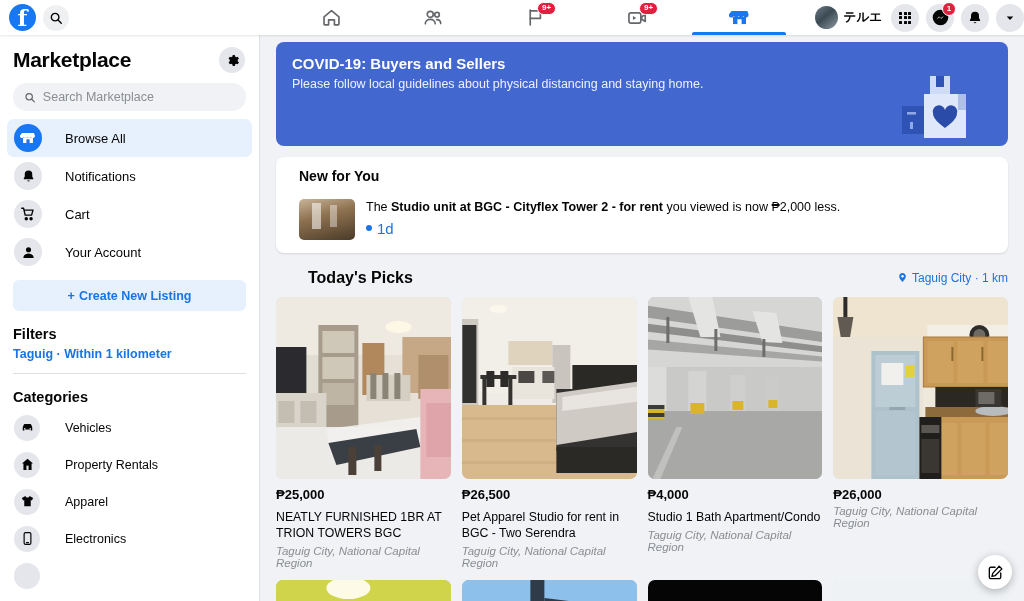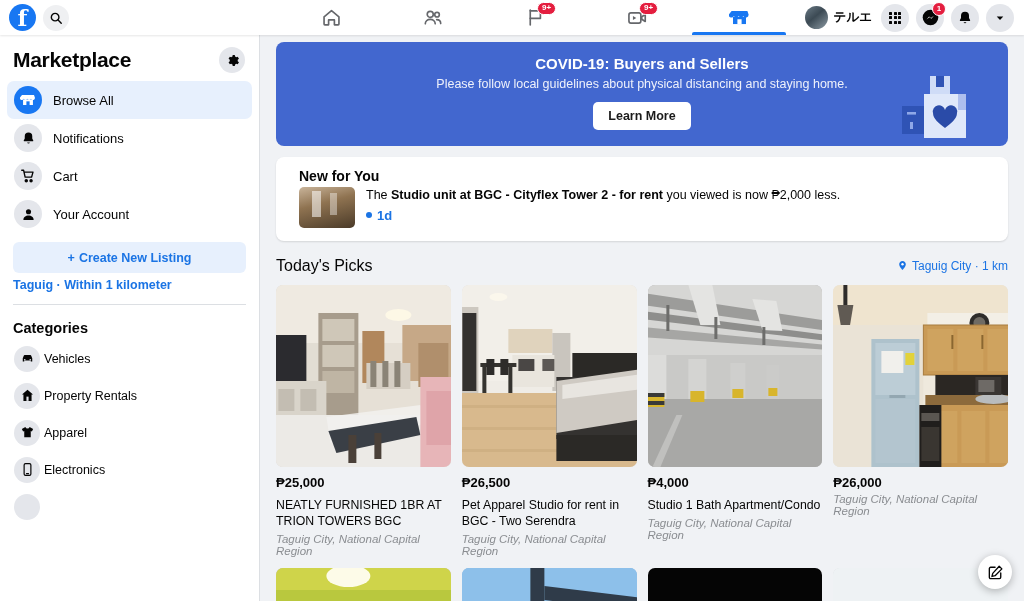--- a/index.html
+++ b/index.html
@@ -55,21 +55,21 @@
   }
   .badge {
     position: absolute; top: 2px; left: 50%; margin-left: 2px;
     background: #e41e3f; color: #fff;
     font-size: 8px; font-weight: bold;
     border-radius: 8px; padding: 1px 4px;
     line-height: 1.1; border: 1.5px solid #fff;
   }
   .tb-right {
     width: 234px; display: flex; align-items: center;
-    justify-content: flex-end; gap: 7px; padding-right: 10px;
+    justify-content: flex-end; gap: 7px; 
   }
   .profchip { display: flex; align-items: center; gap: 6px; margin-right: 2px; }
   .avatar {
     width: 23px; height: 23px; border-radius: 50%;
     background: linear-gradient(140deg,#6b7b86 0%,#3c4a54 45%,#8c9aa3 100%);
     flex: none;
   }
   .profname { font-size: 12.5px; font-weight: 600; color: #050505; }
   .circbtn {
     width: 28px; height: 28px; border-radius: 50%;
@@ -115,21 +115,21 @@
   }
   .side-search input {
     border: 0; outline: 0; background: transparent;
     font-family: "Liberation Sans", sans-serif;
     font-size: 12.5px; color: #65676b; width: 100%;
   }
   .side-search input::placeholder { color: #8a8d91; }
 
   .navlist { margin-top: 8px; padding: 0 7px; }
   .navrow {
-    display: flex; align-items: center; gap: 11px;
+    display: flex; align-items: center; gap: 23px;
     height: 38px; border-radius: 7px; padding: 0 7px;
     cursor: pointer;
   }
   .navrow.active { background: #e7f0fd; }
   .nav-ico {
     width: 28px; height: 28px; border-radius: 50%;
     background: #e4e6eb;
     display: flex; align-items: center; justify-content: center;
     flex: none;
   }
@@ -147,21 +147,21 @@
 
   .sec-head { font-size: 14.5px; font-weight: bold; padding: 15px 13px 0 13px; }
   .filter-line {
     padding: 5px 13px 0 13px;
     font-size: 12.5px; font-weight: bold; color: #1b74e4; cursor: pointer;
   }
   .divider { height: 1px; background: #dcdfe3; margin: 12px 13px 0 13px; }
 
   .catlist { padding: 4px 7px 0 7px; }
   .catrow {
-    display: flex; align-items: center; gap: 4px;
+    display: flex; align-items: center; gap: 25px;
     height: 37px; border-radius: 7px; padding: 0 7px; cursor: pointer;
   }
   .cat-ico {
     width: 26px; height: 26px; border-radius: 50%;
     background: #e4e6eb;
     display: flex; align-items: center; justify-content: center; flex: none;
   }
   .catlabel { font-size: 12.5px; color: #050505; }
 
   
@@ -171,65 +171,64 @@
     overflow: hidden;
     background: #f0f2f5;
     padding: 0 16px;
   }
   .covid {
     margin-top: 7px;
     height: 104px; border-radius: 8px;
     background: #4267cf;
     position: relative; overflow: hidden;
     padding: 13px 16px;
-    text-align: center;
   }
   .covid-t { color: #fff; font-size: 15px; font-weight: bold; }
   .covid-s { color: #eef1fb; font-size: 12.5px; margin-top: 5px; }
   .learn {
     margin-top: 11px; display: inline-flex;
     align-items: center; justify-content: center;
     background: #fff; color: #1a1a1a;
     font-size: 12.5px; font-weight: bold;
     border-radius: 5px; padding: 7px 15px; cursor: pointer;
   }
   .covid-art { position: absolute; right: 22px; bottom: 8px; width: 84px; height: 62px; }
 
   .card {
     margin-top: 11px;
     background: #fff; border-radius: 8px;
     box-shadow: 0 1px 2px rgba(0,0,0,.12);
     padding: 11px 13px 13px 23px;
   }
   .card-h { font-size: 14px; font-weight: bold; }
-  .nfy { display: flex; gap: 11px; margin-top: 3px; }
+  .nfy { display: flex; gap: 11px; margin-top: 15px; }
   .nfy-thumb {
     width: 56px; height: 41px; border-radius: 5px; flex: none;
     background: linear-gradient(165deg,#c9b49a 0%,#8f7351 40%,#4a3a28 100%);
     position: relative; overflow: hidden;
   }
   .nfy-thumb::before {
     content:""; position:absolute; left:24%; top:10%; width:16%; height:62%;
     background: rgba(255,255,255,.55);
   }
   .nfy-thumb::after {
     content:""; position:absolute; left:55%; top:14%; width:13%; height:55%;
     background: rgba(255,255,255,.4);
   }
   .nfy-txt { font-size: 12.5px; line-height: 1.32; color: #050505; }
   .nfy-txt b { font-weight: bold; }
   .nfy-time { display: flex; align-items: center; gap: 5px; margin-top: 4px; }
   .bluedot { width: 6px; height: 6px; border-radius: 50%; background: #1b74e4; display: block; }
-  .nfy-ago { font-size: 13px; color: #1b74e4; font-weight: 700; }
+  .nfy-ago { font-size: 15px; color: #1b74e4; font-weight: 400; }
 
   .picks-head {
     display: flex; align-items: baseline; justify-content: space-between;
     margin-top: 16px;
   }
-  .picks-t { font-size: 16px; font-weight: normal; }
+  .picks-t { font-size: 16px; font-weight: bold; margin-left: 32px; }
   .picks-loc {
     display: flex; align-items: center; gap: 4px;
     font-size: 12px; color: #1b74e4; font-weight: 500; cursor: pointer;
   }
 
   .grid {
     margin-top: 10px;
     display: grid; grid-template-columns: repeat(4, 1fr);
     gap: 11px;
   }
@@ -349,20 +348,27 @@
   <div class="side-head">
     <div class="side-title">Marketplace</div>
     <div class="gear">
       <svg width="15" height="15" viewBox="0 0 24 24" fill="#050505">
         <path d="M12 8.3a3.7 3.7 0 1 0 0 7.4 3.7 3.7 0 0 0 0-7.4zm0 5.6a1.9 1.9 0 1 1 0-3.8 1.9 1.9 0 0 1 0 3.8z"></path>
         <path d="M20.3 13.2a8.6 8.6 0 0 0 0-2.4l2-1.5-2-3.4-2.3 1a8.4 8.4 0 0 0-2-1.2l-.3-2.5h-3.4l-.3 2.5a8.4 8.4 0 0 0-2 1.2l-2.3-1-2 3.4 2 1.5a8.6 8.6 0 0 0 0 2.4l-2 1.5 2 3.4 2.3-1a8.4 8.4 0 0 0 2 1.2l.3 2.5h3.4l.3-2.5a8.4 8.4 0 0 0 2-1.2l2.3 1 2-3.4z"></path>
       </svg>
     </div>
   </div>
 
+  <div class="side-search">
+    <svg width="13" height="13" viewBox="0 0 24 24" fill="none" stroke="#65676b" stroke-width="2.4">
+      <circle cx="10.5" cy="10.5" r="6.5"></circle>
+        <line x1="15.6" y1="15.6" x2="21" y2="21" stroke-linecap="round"></line>
+    </svg>
+    <input type="text" placeholder="Search Marketplace" style="">
+  </div>
 
   <div class="navlist">
     <div class="navrow active">
       <span class="nav-ico blue">
         <svg width="16" height="16" viewBox="0 0 24 24">
           <path d="M3 4.6h18l1.4 4.1a3.1 3.1 0 0 1-5.9 1.5 3.1 3.1 0 0 1-5.5 0 3.1 3.1 0 0 1-5.5 0 3.1 3.1 0 0 1-5.9-1.5z" fill="#fff"></path>
           <path d="M4.6 11.2v8.3h14.8v-8.3" fill="#fff"></path>
           <rect x="9.6" y="14" width="4.8" height="5.5" fill="#1877f2"></rect>
         </svg>
       </span>
@@ -399,20 +405,21 @@
       </span>
       <span class="navlabel">Your Account</span>
     </div>
   </div>
 
   <div class="create-btn">
     <span>+</span>
     <span>Create New Listing</span>
   </div>
 
+  <div class="sec-head">Filters</div>
   <div class="filter-line">Taguig · Within 1 kilometer</div>
   <div class="divider"></div>
 
   <div class="sec-head">Categories</div>
   <div class="catlist">
 
     <div class="catrow">
       <span class="cat-ico">
         <svg width="15" height="15" viewBox="0 0 24 24" fill="#050505">
           <path d="M4.4 11.6 6 7.4a1.6 1.6 0 0 1 1.5-1h9a1.6 1.6 0 0 1 1.5 1l1.6 4.2v5.1h-2.4v-1.5H6.8v1.5H4.4z"></path>
@@ -460,21 +467,20 @@
 
     </div>
   </div>
 </div>
 
 <div class="main">
 
   <div class="covid">
     <div class="covid-t">COVID-19: Buyers and Sellers</div>
     <div class="covid-s">Please follow local guidelines about physical distancing and staying home.</div>
-    <div class="learn">Learn More</div>
     <svg class="covid-art" viewBox="0 0 84 62">
       <rect x="0" y="30" width="24" height="28" fill="#2f53b5"></rect>
       <rect x="5" y="36" width="9" height="2.6" fill="#8fa8e8"></rect>
       <rect x="8" y="46" width="3" height="7" fill="#8fa8e8"></rect>
       <rect x="28" y="0" width="20" height="22" fill="#cfdcf7"></rect>
       <rect x="34" y="0" width="8" height="11" fill="#2f53b5"></rect>
       <rect x="22" y="18" width="42" height="44" fill="#dfe8fa"></rect>
       <rect x="56" y="18" width="8" height="16" fill="#aebfee"></rect>
       <path d="M43 52c-6-5-12-9-12-15a6 6 0 0 1 12-3 6 6 0 0 1 12 3c0 6-6 10-12 15z" fill="#2a4ba8"></path>
     </svg>

